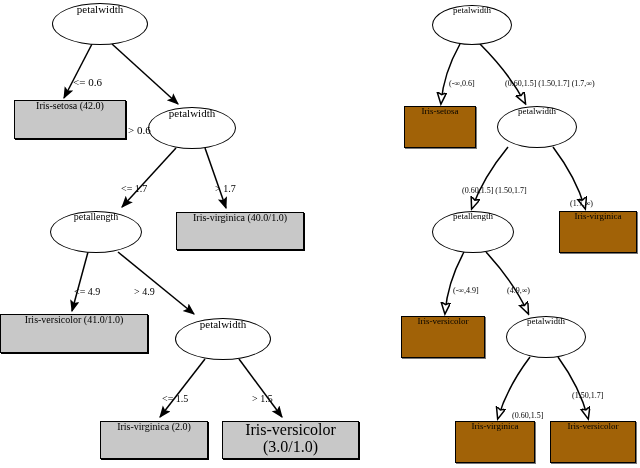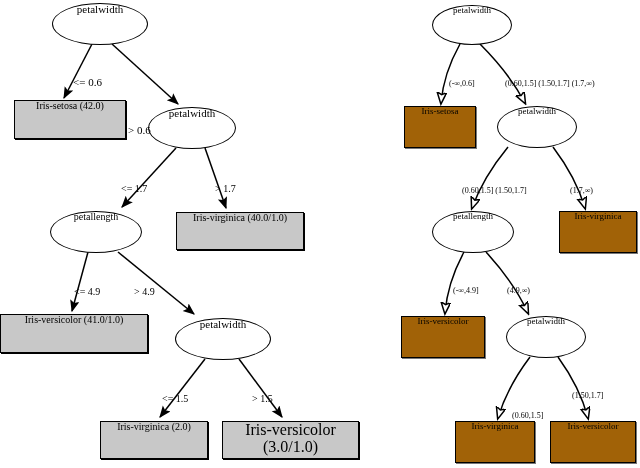--- a/index.html
+++ b/index.html
@@ -143,19 +143,19 @@
       <div class="edge-label" style="left: 215px; top: 184px; font-size: 10px;">&gt; 1.7</div>
       <div class="edge-label" style="left: 74px; top: 287px; font-size: 10px;">&lt;= 4.9</div>
       <div class="edge-label" style="left: 134px; top: 287px; font-size: 10px;">&gt; 4.9</div>
       <div class="edge-label" style="left: 162px; top: 394px; font-size: 10px;">&lt;= 1.5</div>
       <div class="edge-label" style="left: 252px; top: 394px; font-size: 10px;">&gt; 1.5</div>
     </div>
   <div id="labels-right">
       <div class="edge-label" style="left: 449px; top: 80px; font-size: 8px;">(-∞,0.6]</div>
       <div class="edge-label" style="left: 505px; top: 80px; font-size: 8px;">(0.60,1.5] (1.50,1.7] (1.7,∞)</div>
       <div class="edge-label" style="left: 462px; top: 187px; font-size: 8px;">(0.60,1.5] (1.50,1.7]</div>
-      <div class="edge-label" style="left: 570px; top: 187px; font-size: 8px;">(1.7,∞)</div>
+      <div class="edge-label" style="left: 570px; top: 200px; font-size: 8px;">(1.7,∞)</div>
       <div class="edge-label" style="left: 453px; top: 287px; font-size: 8px;">(-∞,4.9]</div>
       <div class="edge-label" style="left: 507px; top: 287px; font-size: 8px;">(4.9,∞)</div>
       <div class="edge-label" style="left: 512px; top: 392px; font-size: 8px; margin-top: 20px;">(0.60,1.5]</div>
       <div class="edge-label" style="left: 572px; top: 392px; font-size: 8px;">(1.50,1.7]</div>
     </div>
 </div>
 
 </body></html>

